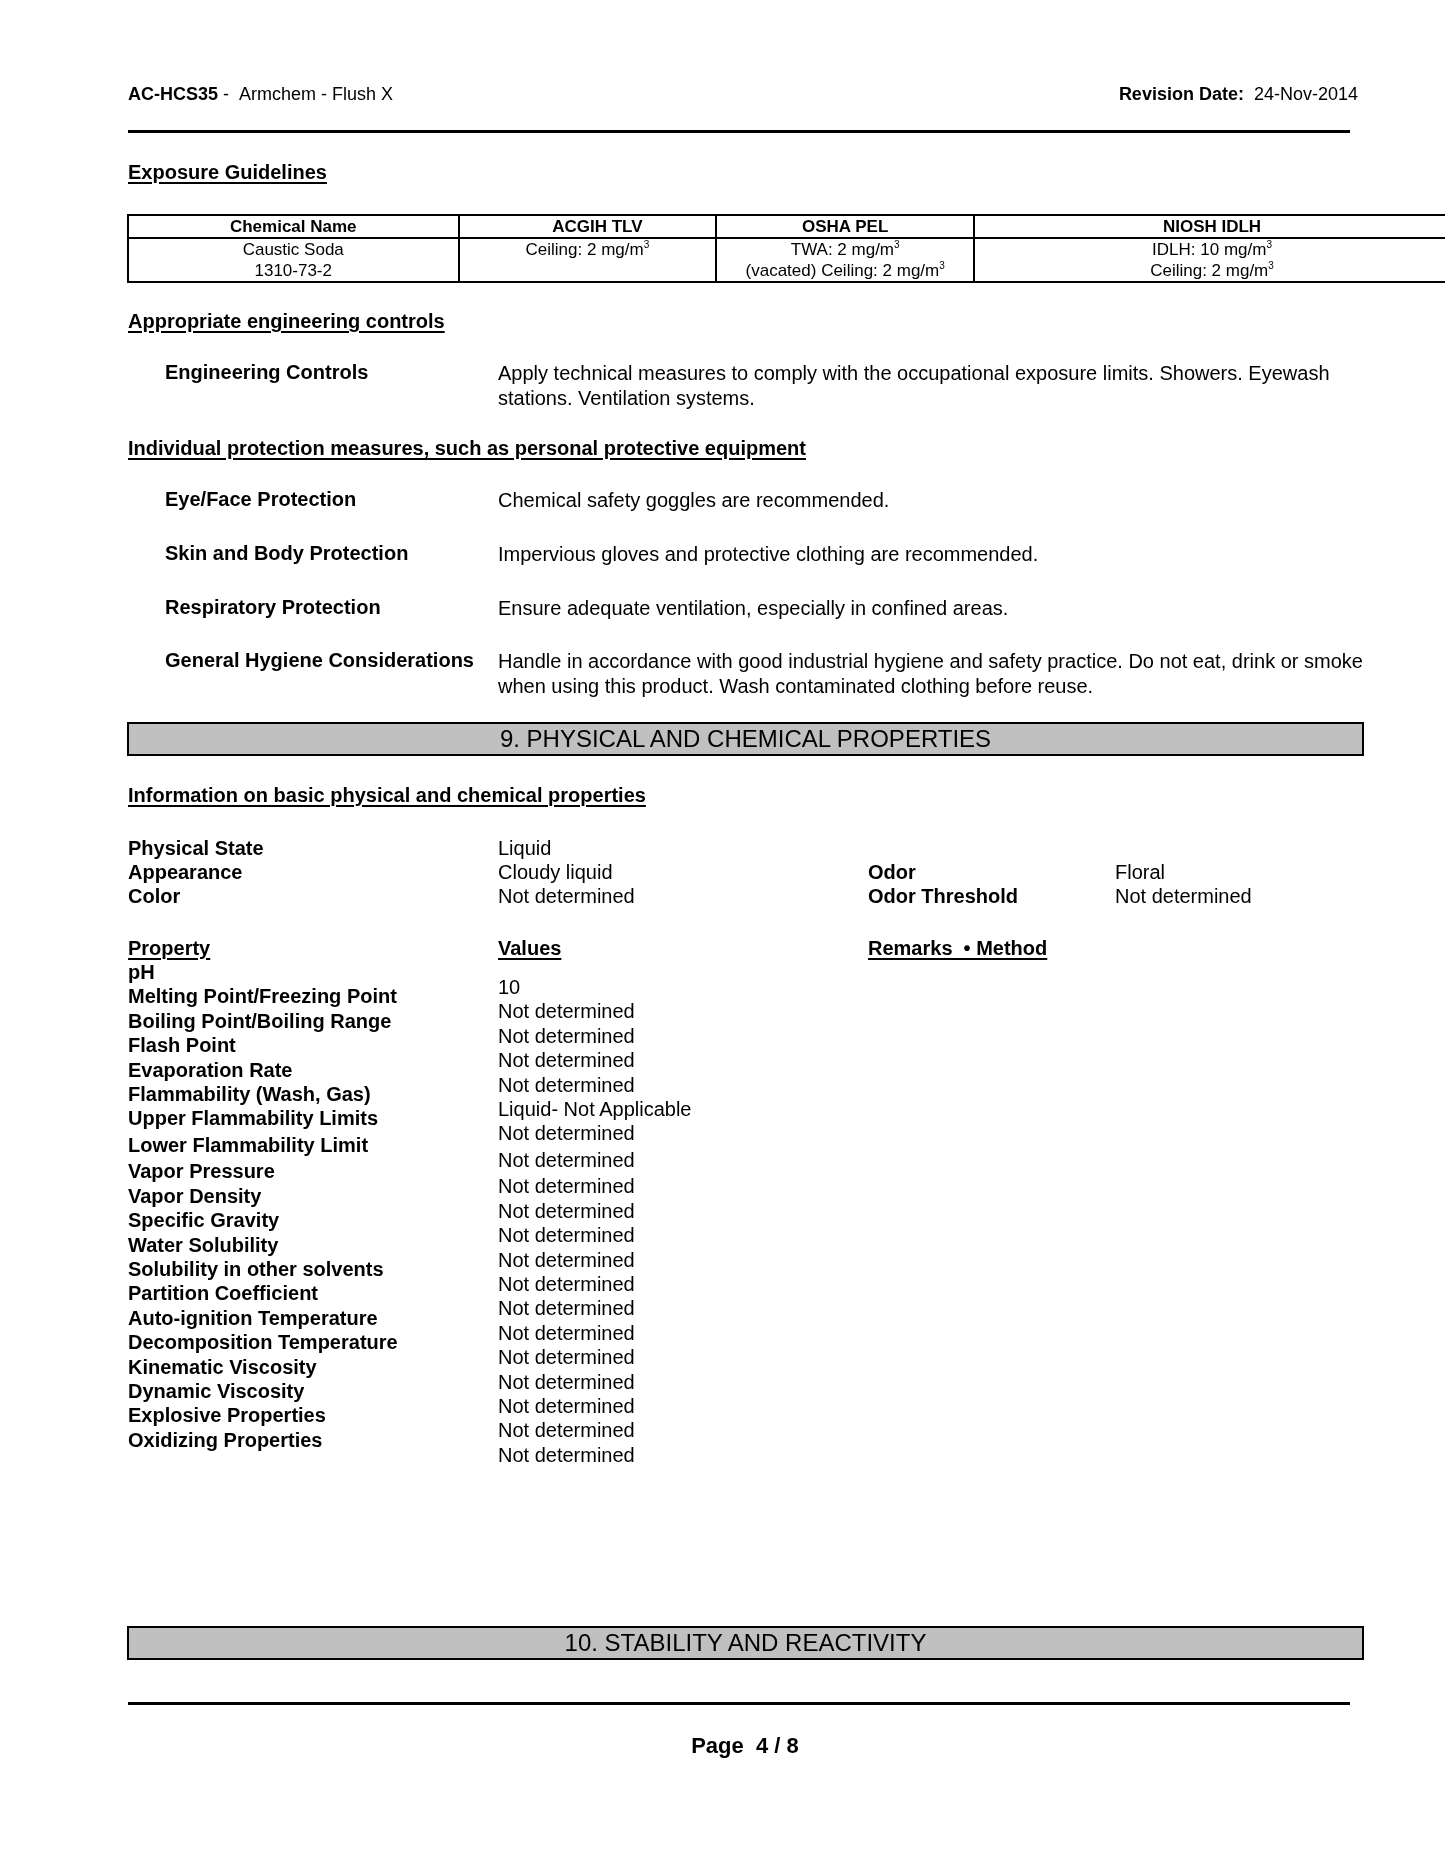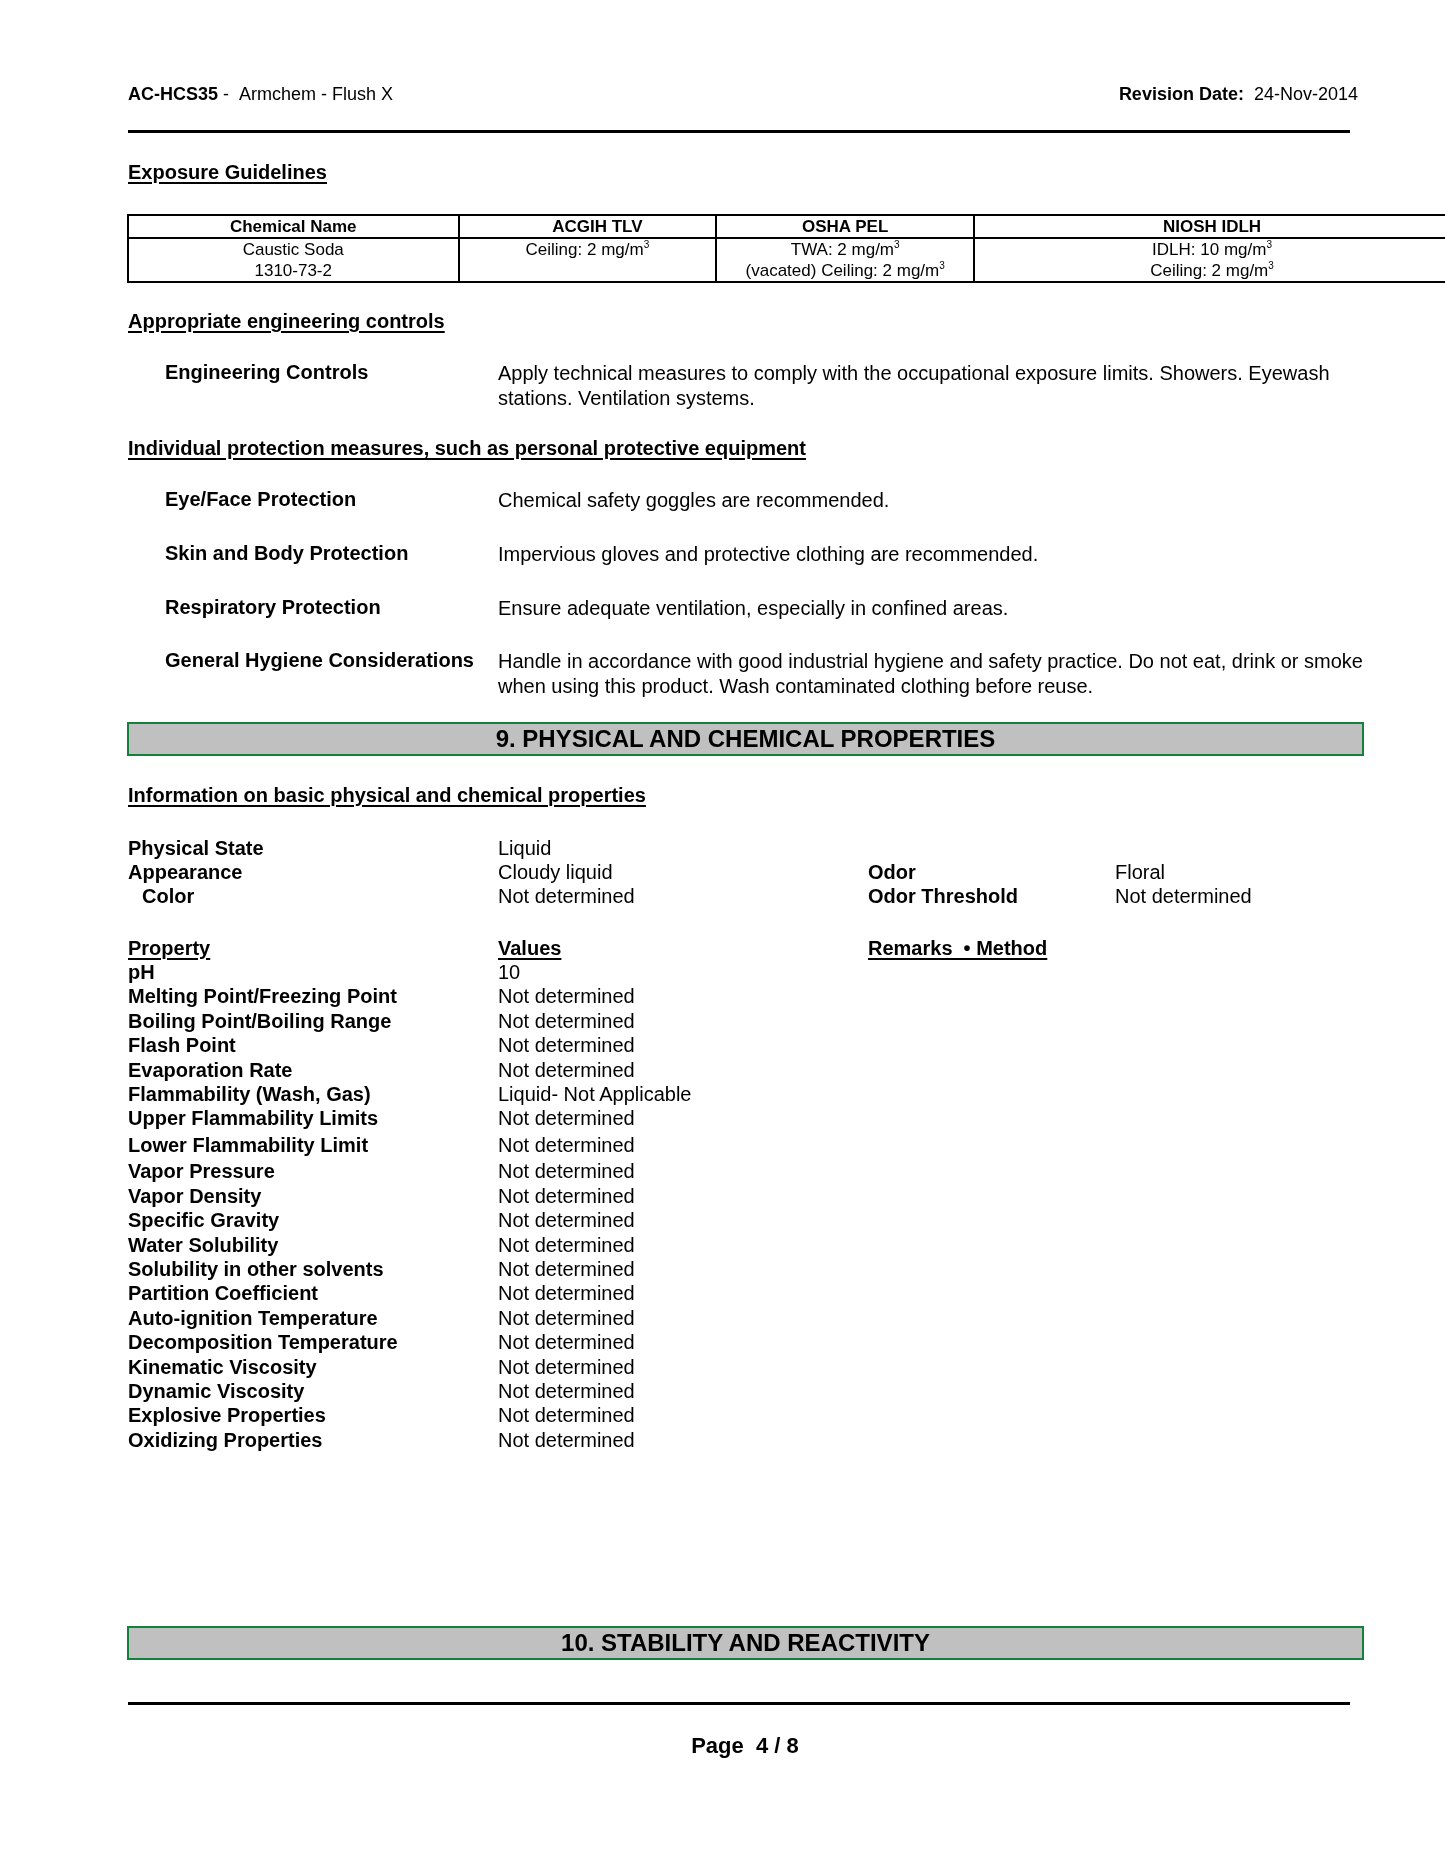--- a/index.html
+++ b/index.html
@@ -14,24 +14,24 @@
   .lbl { font-size: 20px; font-weight: bold; }
   .val { font-size: 20px; }
   .txt { font-size: 20px; line-height: 25px; white-space: normal; }
   table.exp { position: absolute; left: 127px; top: 214px; width: 1324px; border-collapse: collapse;
               font-size: 17px; }
   table.exp th, table.exp td { border: 2px solid #000; text-align: center; padding: 0; line-height: 21px; }
   table.exp th { font-weight: bold; height: 21px; }
   table.exp td { vertical-align: top; height: 42px; }
   table.exp sup { font-size: 10px; vertical-align: 7px; line-height: 0; }
   .banner { position: absolute; left: 127px; width: 1233px; height: 30px; background: #c0c0c0;
-            border: 2px solid #15803d; text-align: center; font-size: 24px; font-weight: bold; line-height: 30px; }
+            border: 2px solid #000000; text-align: center; font-size: 24px; font-weight: normal; line-height: 30px; }
   .proprow { position: absolute; left: 128px; width: 700px; height: 24px; }
   .proprow .pl { position: absolute; left: 0; font-size: 20px; font-weight: bold; white-space: nowrap; text-align: center; }
-  .proprow .pv { position: absolute; left: 370px; font-size: 20px; white-space: nowrap; }
+  .proprow .pv { position: absolute; left: 370px; font-size: 20px; white-space: nowrap; margin-top: 15px; }
   .page { position: absolute; left: 0; width: 1490px; text-align: center; font-size: 22px; font-weight: bold; }
 </style>
 </head>
 <body>
 
 <div class="abs hdr" style="left:128px; top:84px;">
   <span class="b">AC-HCS35</span><span> - </span>&nbsp;<span>Armchem - Flush X</span>
 </div>
 <div class="abs hdr" style="right:87px; top:84px;">
   <span class="b">Revision Date:</span>&nbsp;&nbsp;<span>24-Nov-2014</span>
@@ -93,21 +93,21 @@
 <div class="abs sec u" style="left:128px; top:784px;">Information on basic physical and chemical properties</div>
 
 <div class="abs lbl" style="left:128px; top:837px;">Physical State</div>
 <div class="abs val" style="left:498px; top:837px;">Liquid</div>
 
 <div class="abs lbl" style="left:128px; top:861px;">Appearance</div>
 <div class="abs val" style="left:498px; top:861px;">Cloudy liquid</div>
 <div class="abs lbl" style="left:868px; top:861px;">Odor</div>
 <div class="abs val" style="left:1115px; top:861px;">Floral</div>
 
-<div class="abs lbl" style="left:128px; top:885px;margin-left:14px;">Color</div>
+<div class="abs lbl" style="left:128px; top:885px;">Color</div>
 <div class="abs val" style="left:498px; top:885px;">Not determined</div>
 <div class="abs lbl" style="left:868px; top:885px;">Odor Threshold</div>
 <div class="abs val" style="left:1115px; top:885px;">Not determined</div>
 
 <div class="abs lbl u" style="left:128px; top:937px; white-space:pre;">Property</div>
 <div class="abs lbl u" style="left:498px; top:937px; white-space:pre;">Values</div>
 <div class="abs lbl u" style="left:868px; top:937px; white-space:pre;">Remarks  • Method</div>
 
 <div id="prop-list">
     <div class="proprow" style="top: 961px;">

